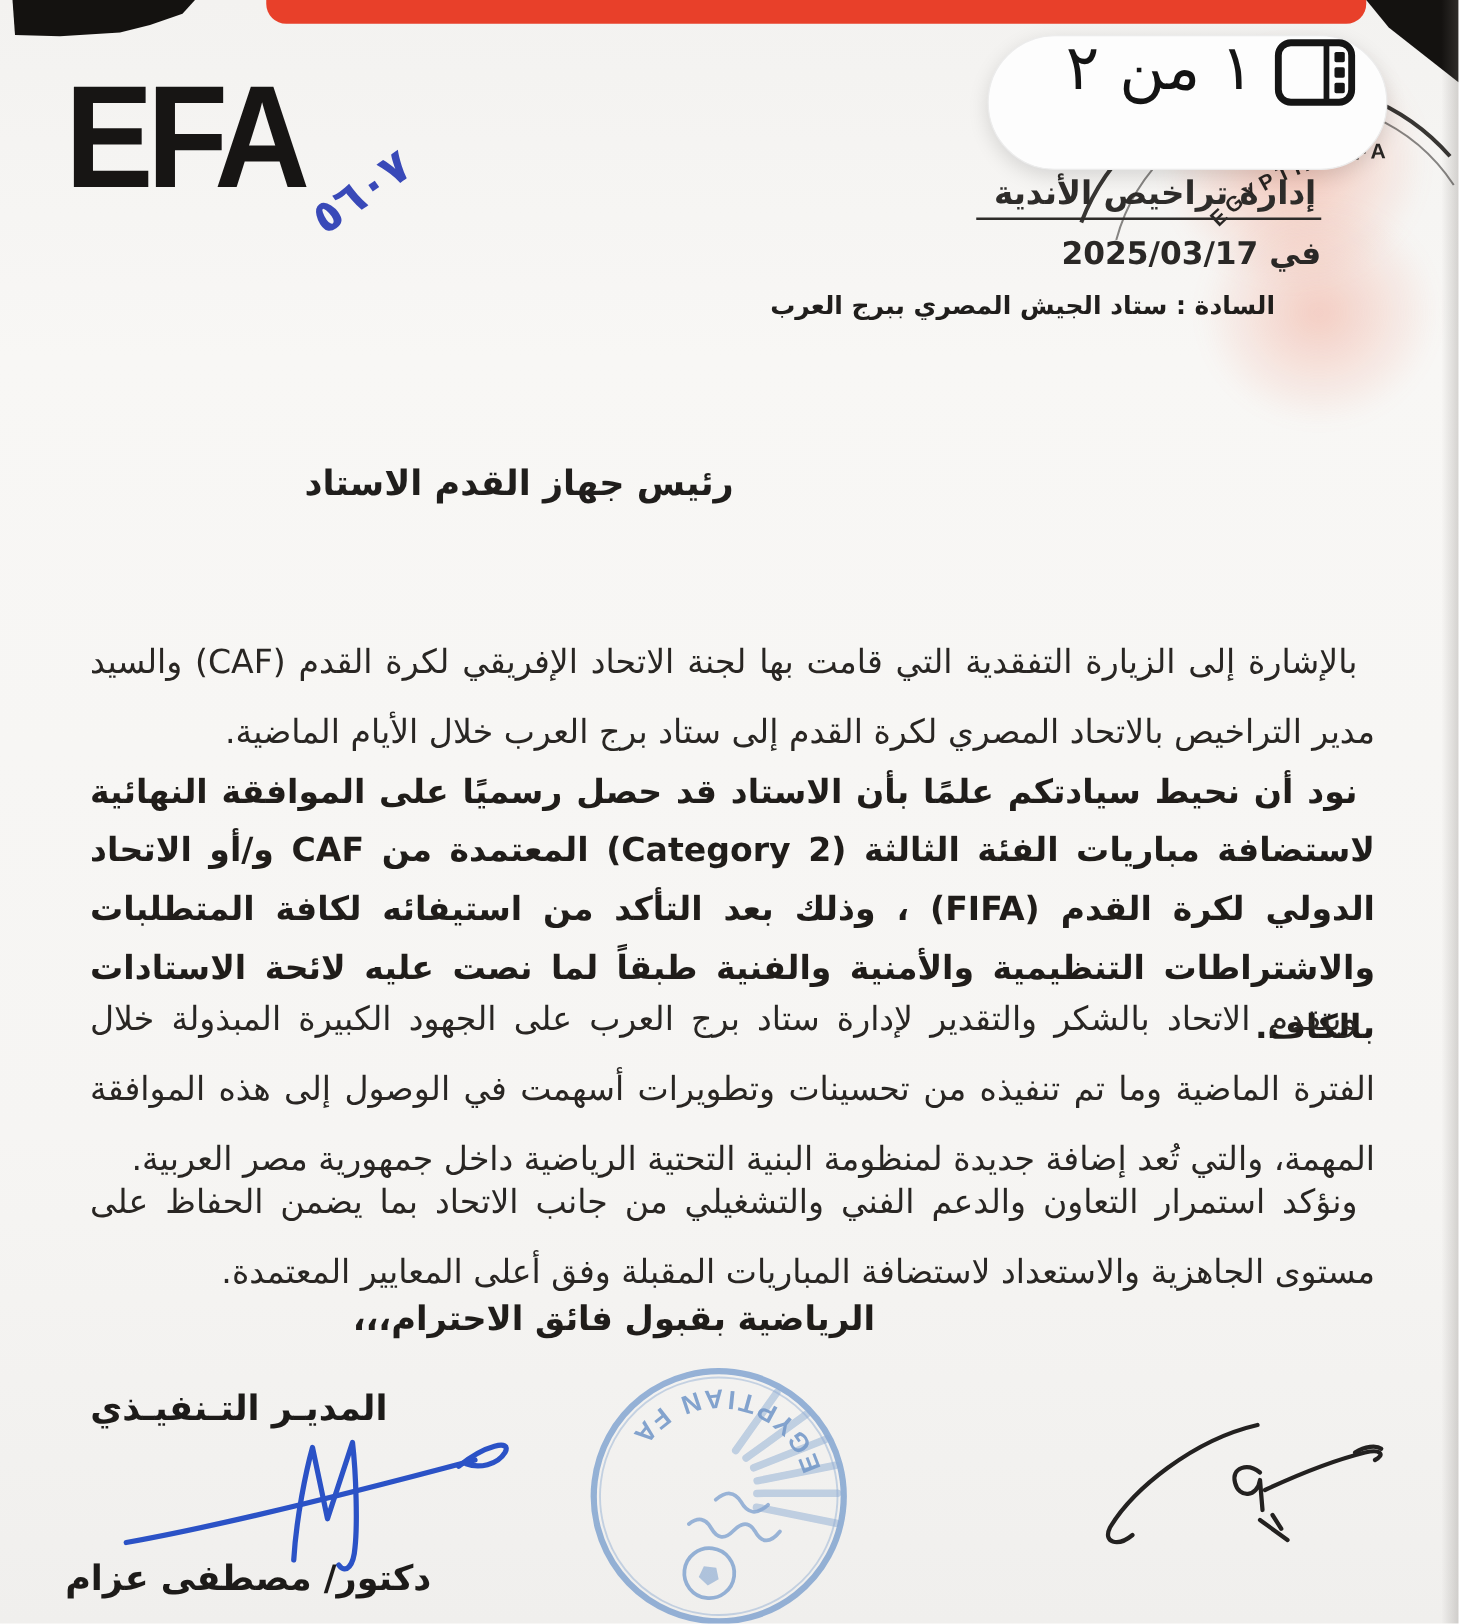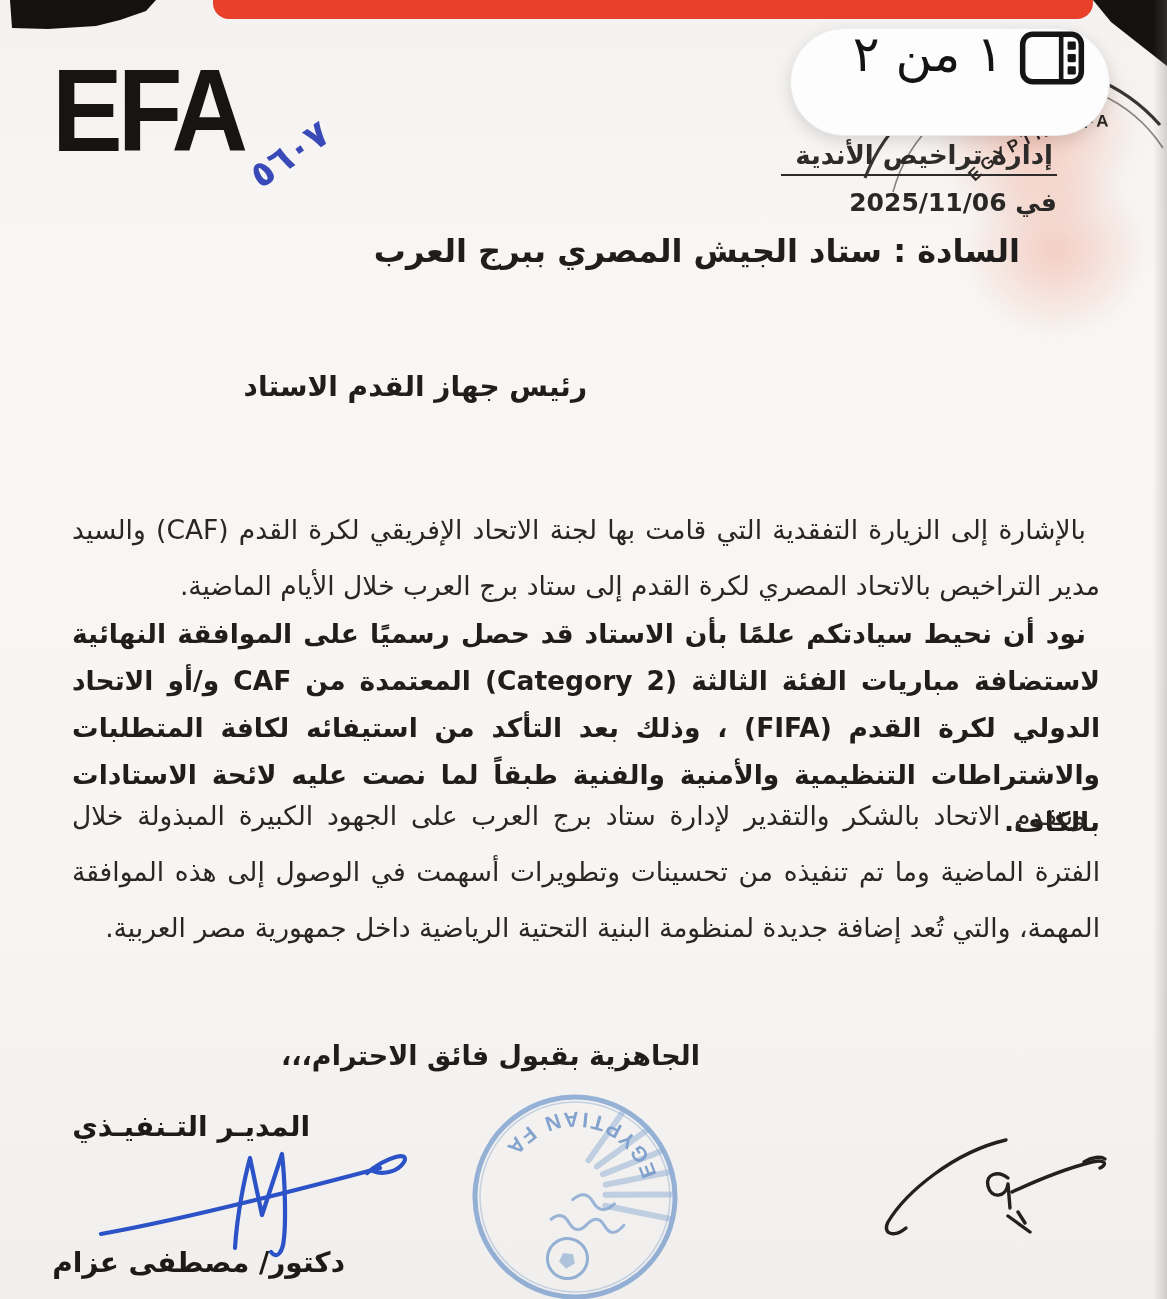--- a/index.html
+++ b/index.html
@@ -44,21 +44,21 @@
     left:52px;top:52px;font-family:"Liberation Sans","DejaVu Sans",sans-serif;
     font-size:104px;font-weight:900;letter-spacing:-5px;color:#171514;
     transform:scale(1.02,1.12);transform-origin:left top;line-height:1;
   }
   #hand-ref{
     left:265px;top:155px;font-size:36px;color:#3949b8;letter-spacing:10px;
     transform:rotate(-35deg);transform-origin:left bottom;font-weight:bold;
   }
   
   .addr{direction:rtl;font-weight:bold;color:#201e1c;white-space:nowrap;}
-  #to-line{right:147px;top:232px;font-size:32px;}
+  #to-line{right:147px;top:232px;font-size:20px;}
   #attention-line{right:147px;top:297px;font-size:28px;}
   #position-line{right:580px;top:370px;font-size:28px;}
   #greeting{right:514px;top:448px;font-size:26px;}
   
   .para{
     left:72px;width:1028px;direction:rtl;text-align:justify;
     font-size:26.5px;line-height:56px;color:#292623;text-indent:14px;
   }
   #para-2{font-weight:bold;color:#201d1a;}
   #closing{right:467px;top:1040px;font-size:27px;font-weight:bold;color:#201d1a;direction:rtl;}
@@ -104,32 +104,33 @@
       <rect x="4" y="4" width="64" height="52" rx="11" fill="none" stroke="#151515" stroke-width="6"></rect>
       <line x1="46" y1="5" x2="46" y2="55" stroke="#151515" stroke-width="5"></line>
       <rect x="53" y="12" width="9" height="9" rx="1.5" fill="#151515"></rect>
       <rect x="53" y="25.5" width="9" height="9" rx="1.5" fill="#151515"></rect>
       <rect x="53" y="39" width="9" height="9" rx="1.5" fill="#151515"></rect>
     </svg>
     <span class="pill-text">١ من ٢</span>
   </div>
 
   <div class="abs" id="dept-line">إدارة تراخيص الأندية</div>
-  <div class="abs" id="date-line">في 2025/11/06</div>
+  <div class="abs" id="date-line">في 2025/03/17</div>
 
   <div class="abs" id="efa-logo">EFA</div>
   <div class="abs" id="hand-ref">٥٦٠٧</div>
 
   <div class="abs addr" id="to-line">السادة : ستاد الجيش المصري ببرج العرب</div>
   <div class="abs addr" id="position-line">رئيس جهاز القدم الاستاد</div>
 
   <div class="abs para" id="para-1" style="top:502px;">بالإشارة إلى الزيارة التفقدية التي قامت بها لجنة الاتحاد الإفريقي لكرة القدم  (CAF) والسيد مدير التراخيص بالاتحاد المصري لكرة القدم إلى ستاد برج العرب خلال الأيام الماضية.</div>
   <div class="abs para" id="para-2" style="top:610px;line-height:47px;">نود أن نحيط سيادتكم علمًا بأن الاستاد قد حصل رسميًا على الموافقة النهائية لاستضافة مباريات الفئة الثالثة (Category 2) المعتمدة من CAF و/أو الاتحاد الدولي لكرة القدم (FIFA) ، وذلك بعد التأكد من استيفائه لكافة المتطلبات والاشتراطات التنظيمية والأمنية والفنية طبقاً لما نصت عليه لائحة الاستادات بالكاف.</div>
   <div class="abs para" id="para-3" style="top:764px;margin-top:24px;">ويتقدم الاتحاد بالشكر والتقدير لإدارة ستاد برج العرب على الجهود الكبيرة المبذولة خلال الفترة الماضية وما تم تنفيذه من تحسينات وتطويرات أسهمت في الوصول إلى هذه الموافقة المهمة، والتي تُعد إضافة جديدة لمنظومة البنية التحتية الرياضية داخل جمهورية مصر العربية.</div>
-  <div class="abs" id="closing">الجاهزية بقبول فائق الاحترام،،،</div>
+  <div class="abs para" id="para-4" style="top:934px;">ونؤكد استمرار التعاون والدعم الفني والتشغيلي من جانب الاتحاد بما يضمن الحفاظ على مستوى الجاهزية والاستعداد لاستضافة المباريات المقبلة وفق أعلى المعايير المعتمدة.</div>
+  <div class="abs" id="closing">الرياضية بقبول فائق الاحترام،،،</div>
 
   <div class="abs" id="sig-left-title">المديـر التـنفيـذي</div>
   <svg class="abs" id="sig-left-ink" viewBox="0 0 345 150">
     <g fill="none" stroke="#2b52c6" stroke-width="4.2" stroke-linecap="round" stroke-linejoin="round">
       <path d="M 16 116 C 95 102, 205 74, 295 50"></path>
       <path d="M 282 55 C 303 38, 325 33, 319 44 C 313 54, 298 57, 288 53"></path>
       <path d="M 150 130 C 152 96, 160 58, 165 40 L 177 97 L 197 36 C 200 62, 201 102, 199 120 C 198 134, 192 142, 186 134"></path>
     </g>
   </svg>
   <div class="abs" id="sig-left-name">دكتور/ مصطفى عزام</div>

